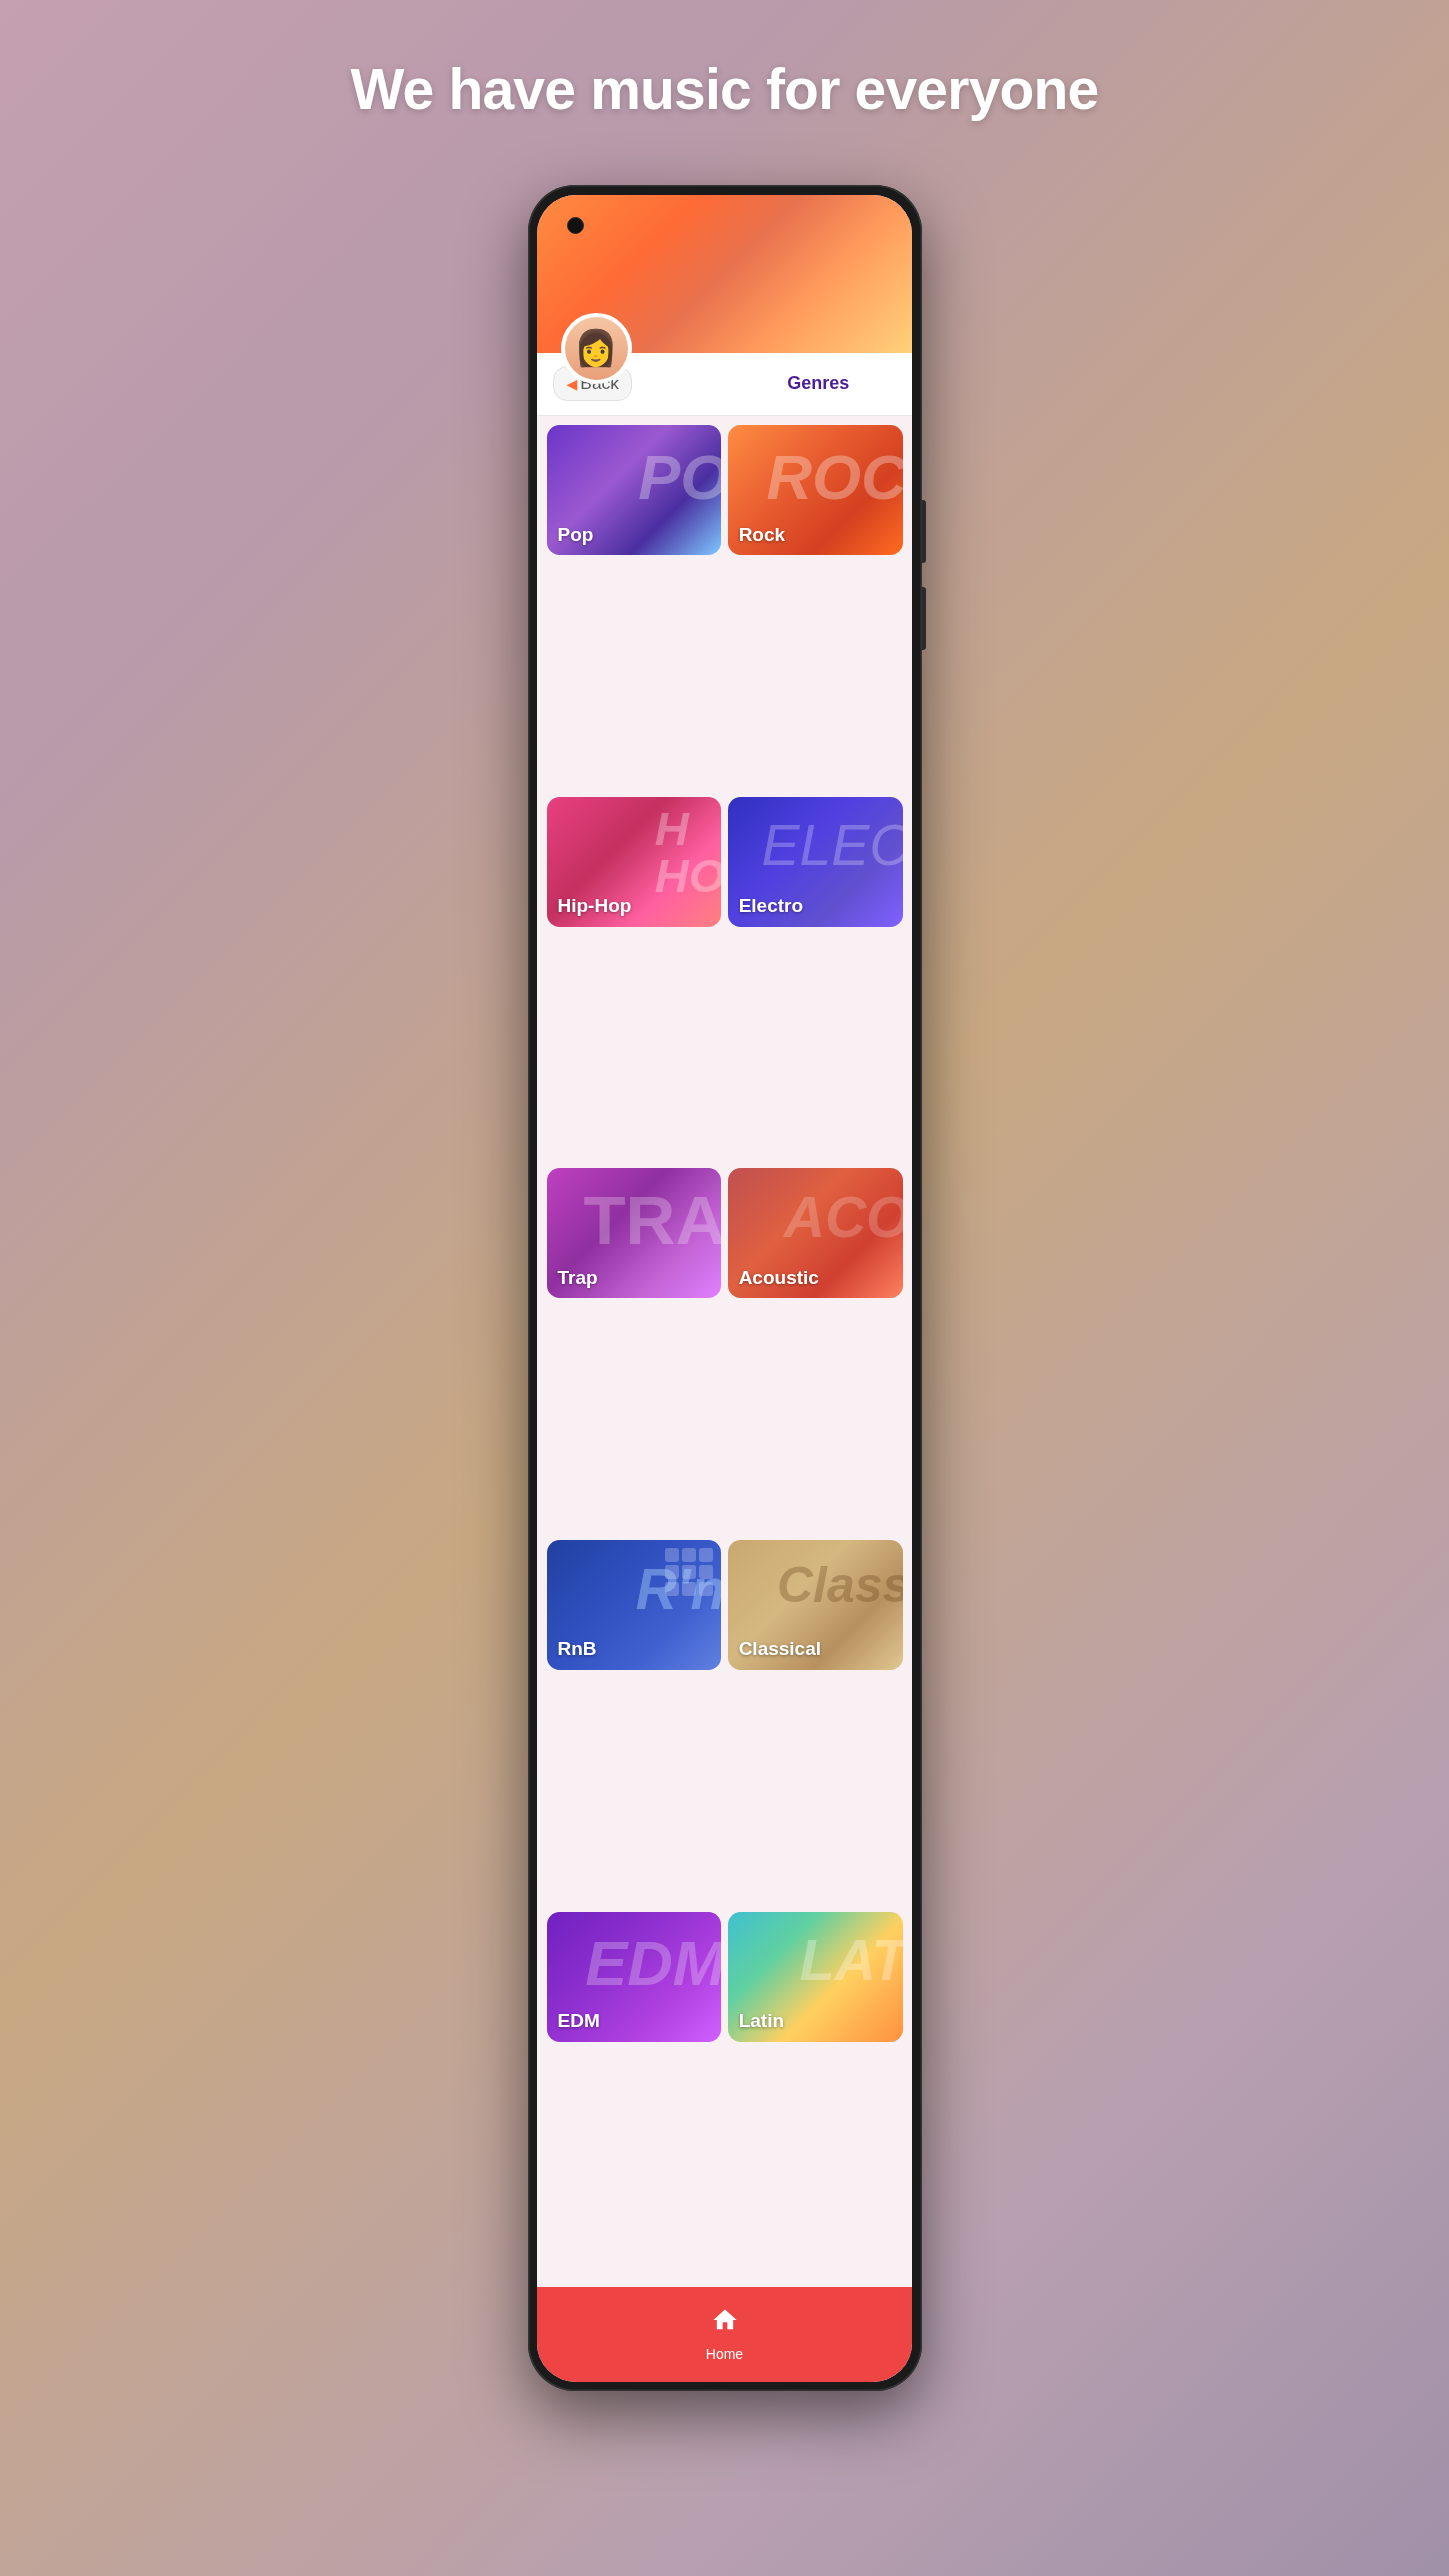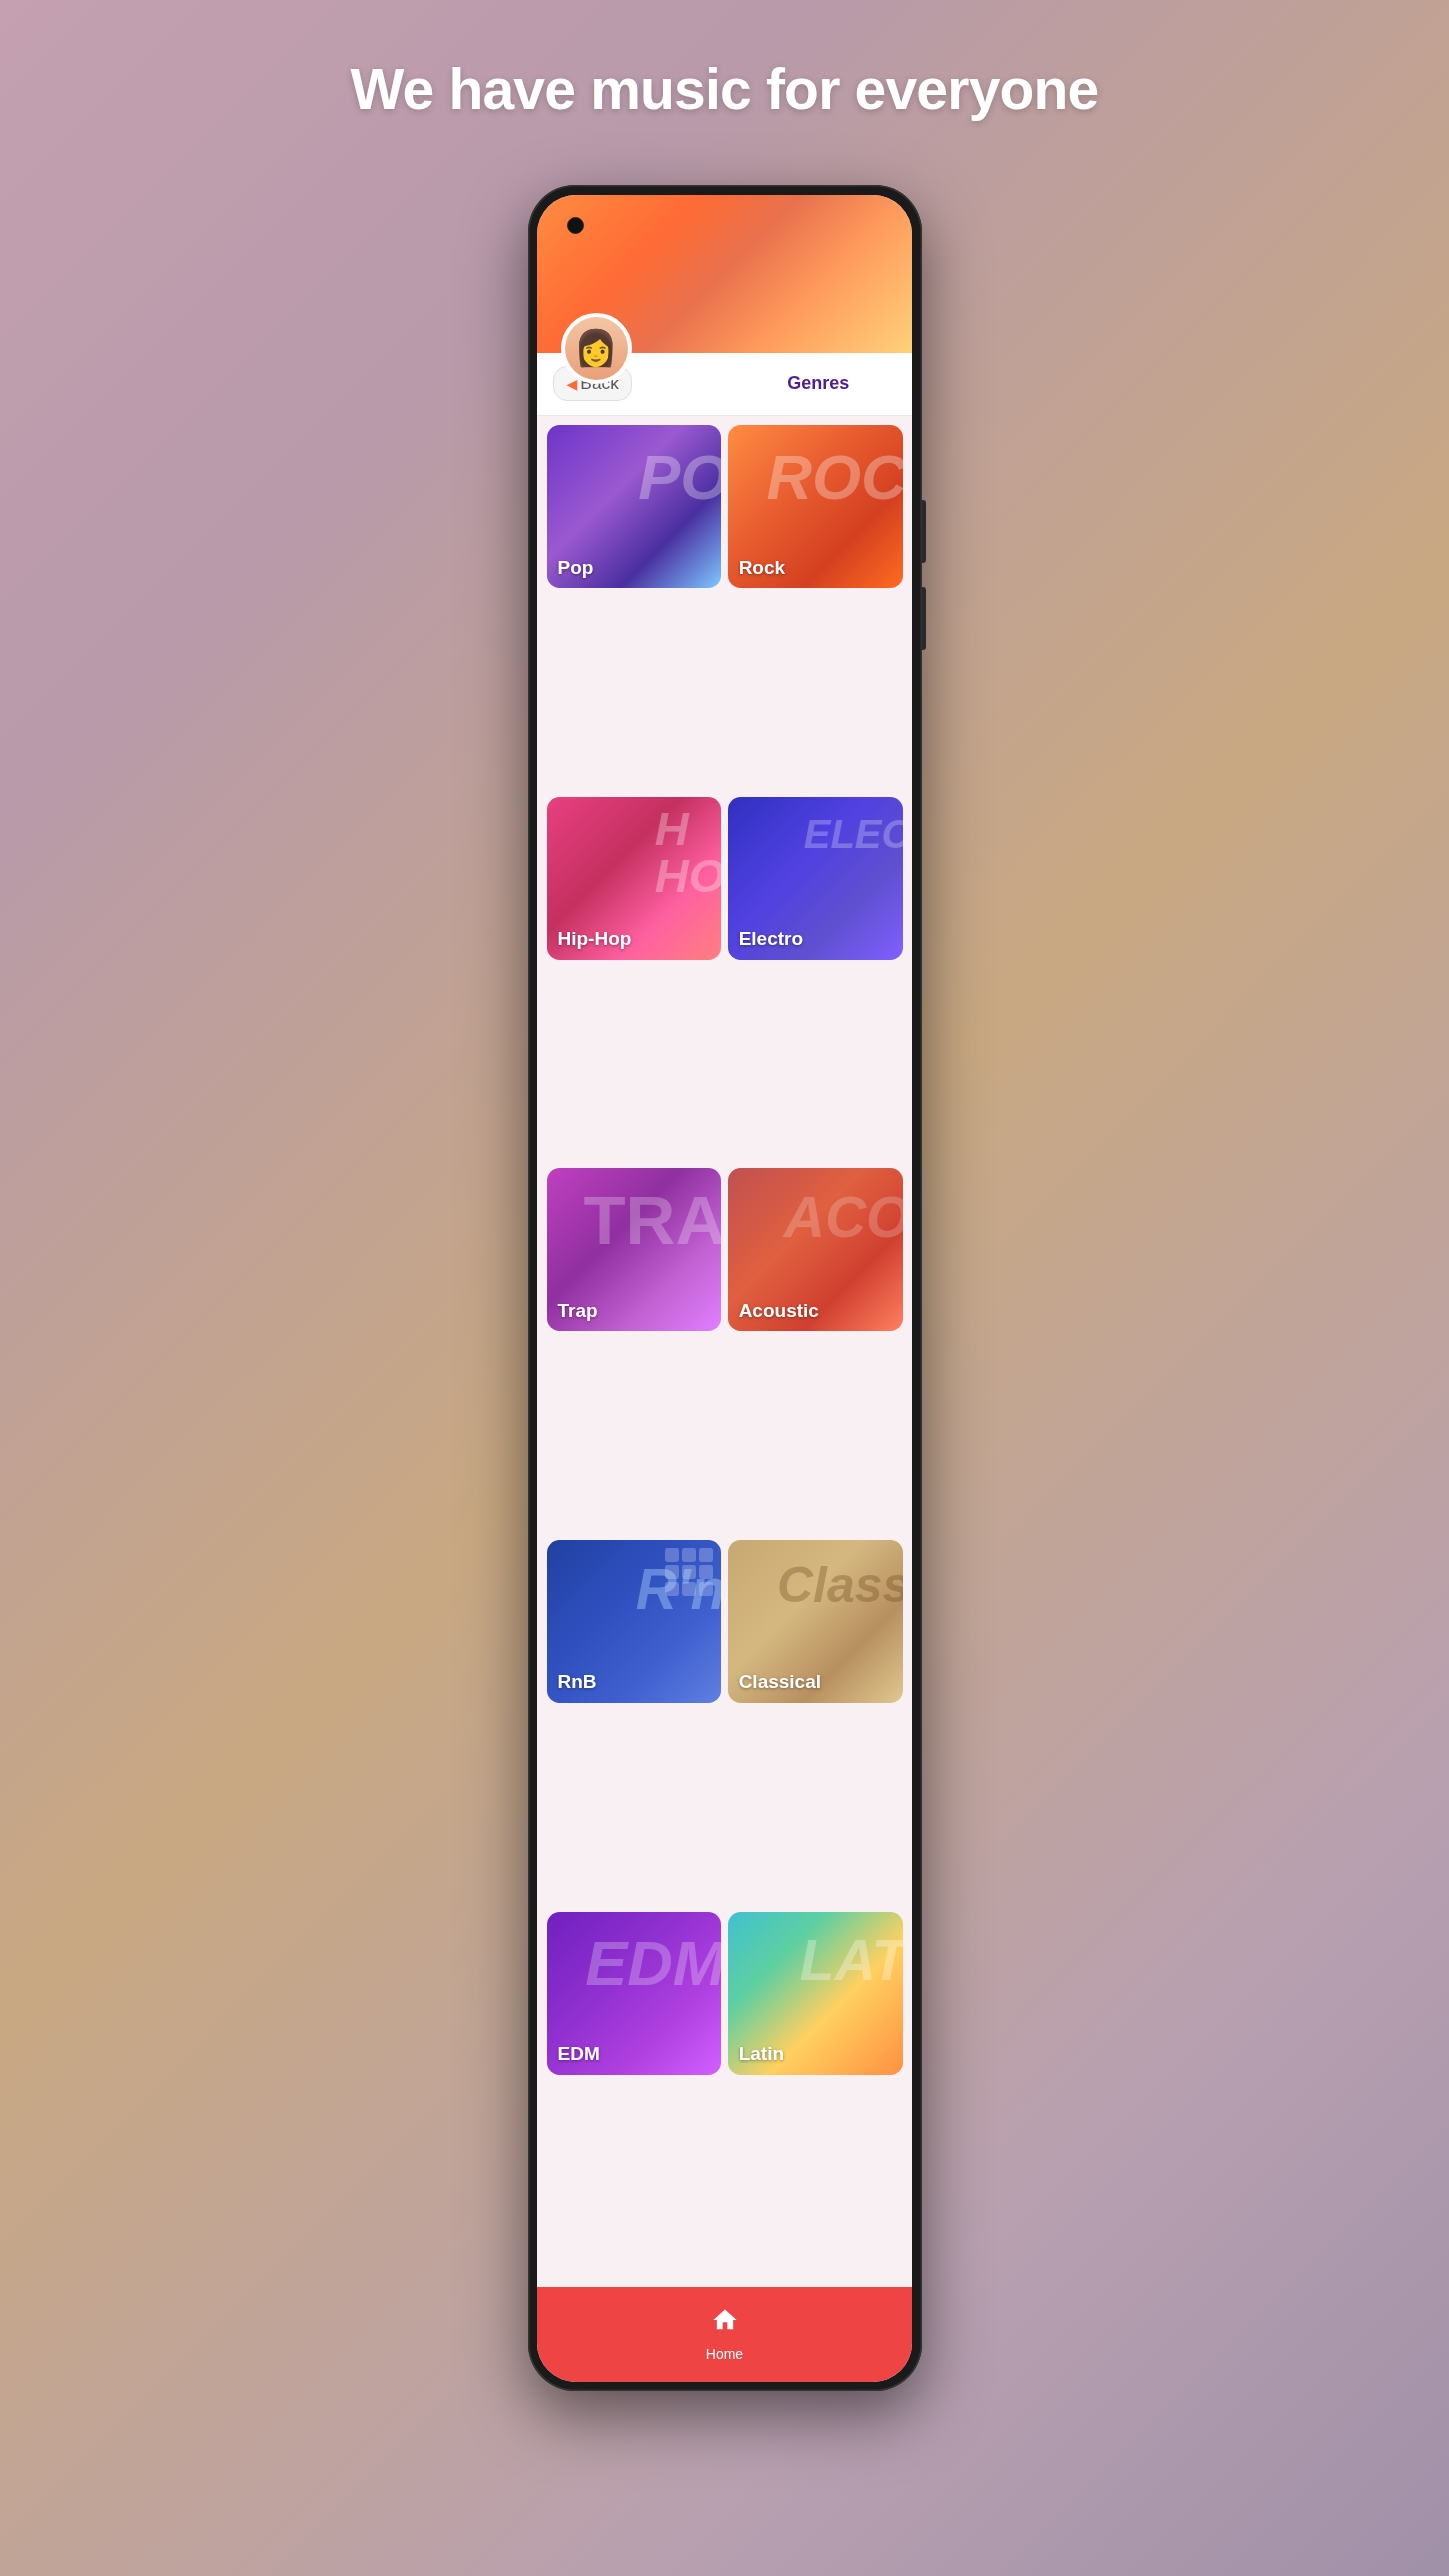--- a/index.html
+++ b/index.html
@@ -168,21 +168,21 @@
       grid-template-columns: 1fr 1fr;
       gap: 6.3px;
       padding: 9.5px;
       overflow: hidden;
     }
 
     .genre-card {
       border-radius: 12.6px;
       overflow: hidden;
       position: relative;
-      height: 163px;
+      height: 130px;
       cursor: pointer;
     }
 
     .genre-bg {
       width: 100%;
       height: 100%;
       position: absolute;
       top: 0;
       left: 0;
     }
@@ -239,22 +239,22 @@
       line-height: 1;
     }
 
     .genre-electro .genre-bg {
       background: linear-gradient(135deg, #3030c0 0%, #5040e0 40%, #6050d0 70%, #8060ff 100%);
     }
     .genre-electro-text {
       position: absolute;
       top: 15.8px;
       right: -7.9px;
-      font-size: 40px;
-      font-weight: 700;
+      font-size: 57px;
+      font-weight: 400;
       color: rgba(255,255,255,0.25);
       font-style: italic;
     }
 
     .genre-trap .genre-bg {
       background: linear-gradient(135deg, #c040c0 0%, #9030a0 40%, #c060d0 70%, #e080ff 100%);
     }
     .genre-trap-text {
       position: absolute;
       top: 13px;

